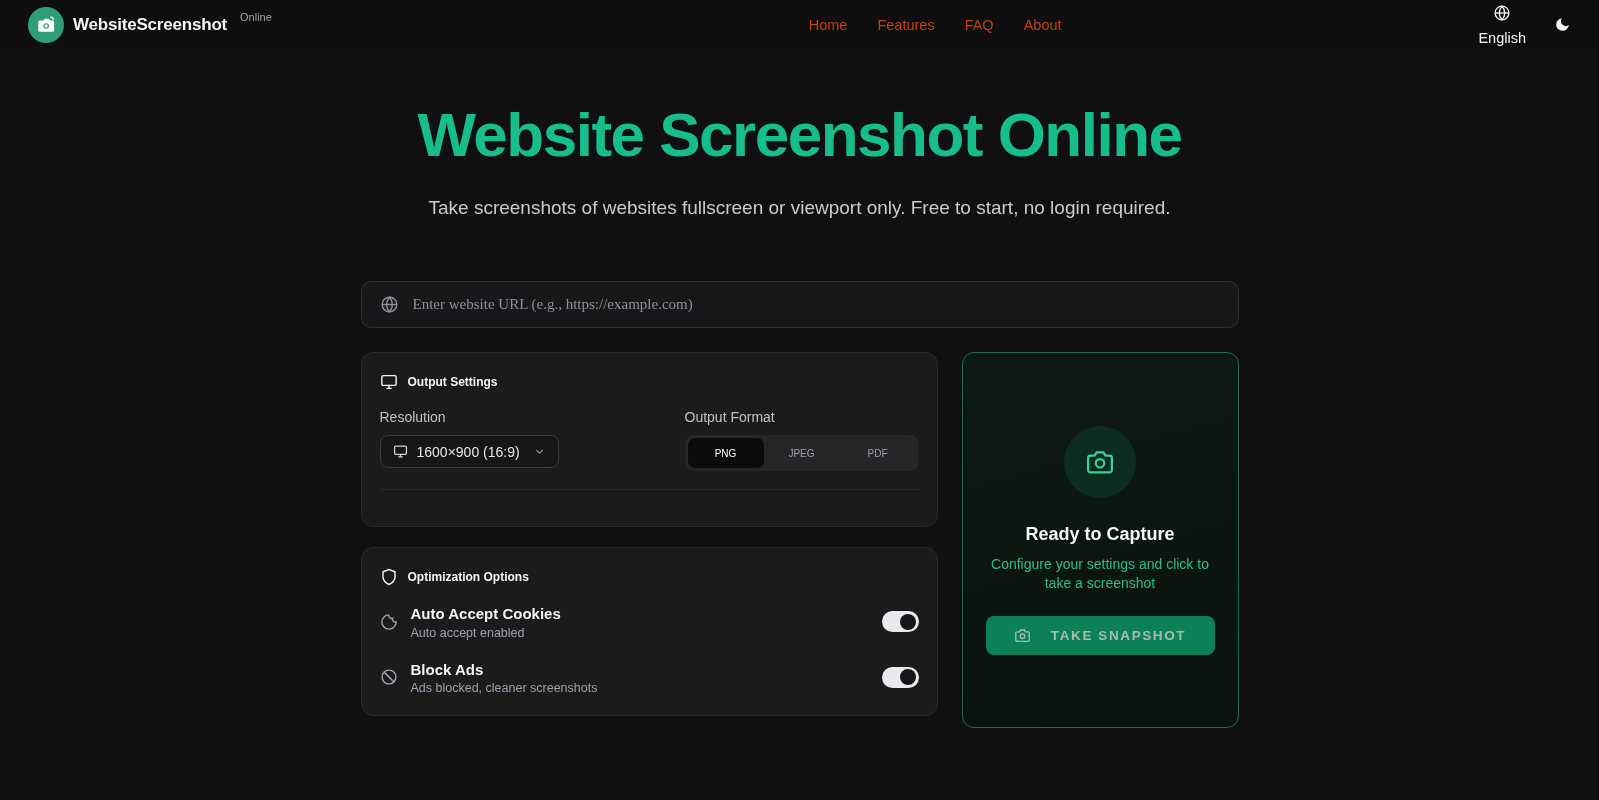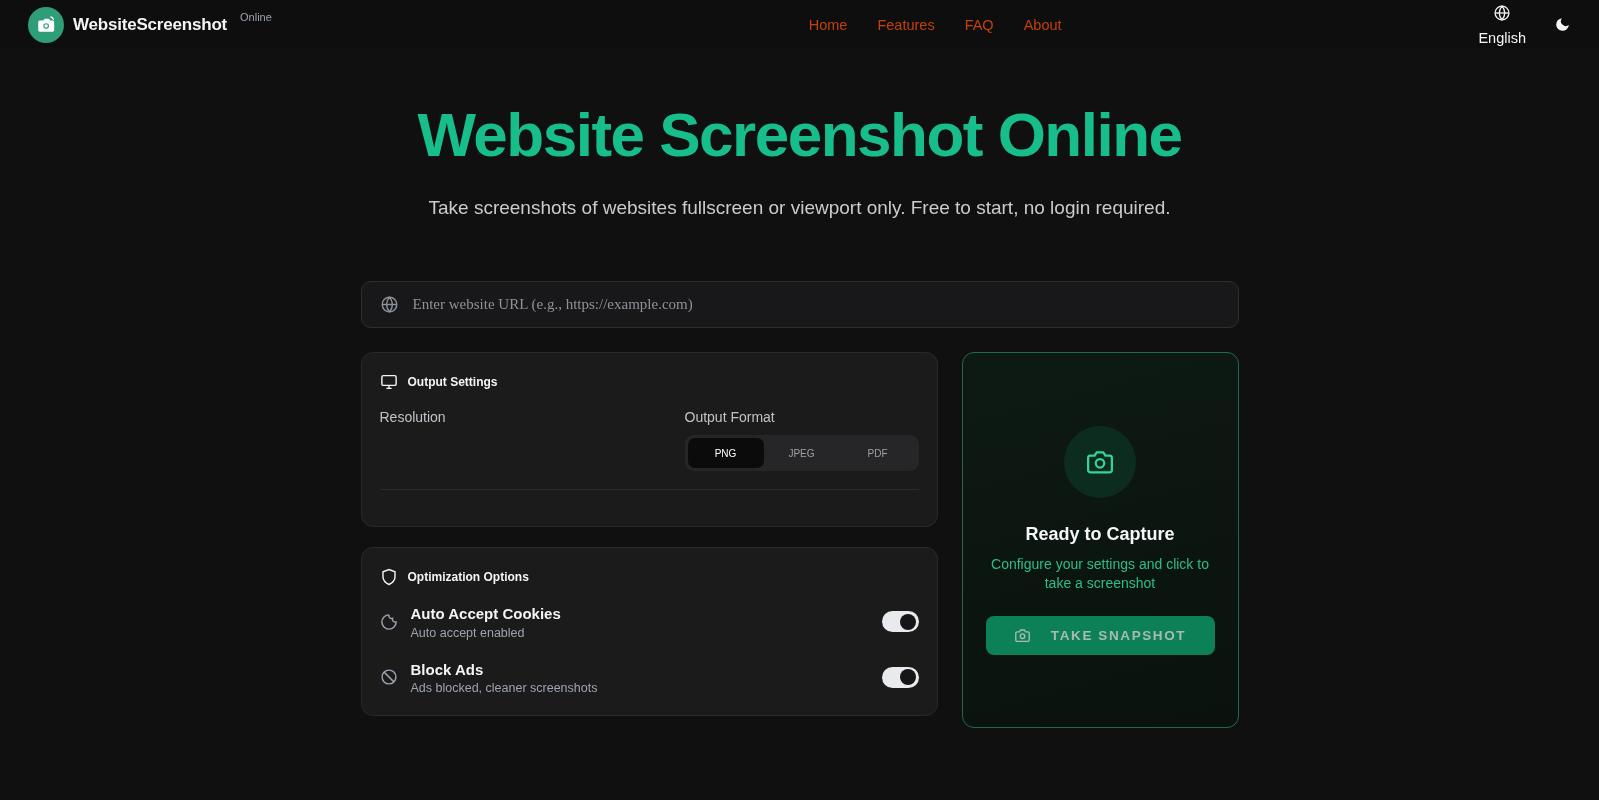--- a/index.html
+++ b/index.html
@@ -195,20 +195,34 @@
             <svg width="18" height="18" viewBox="0 0 24 24" fill="none" stroke="#f4f4f5" stroke-width="1.9">
               <rect x="2.5" y="3.5" width="19" height="13" rx="2"></rect>
               <path d="M8.5 20.5h7M12 16.5v4"></path>
             </svg>
           </span>
           <span class="card-title">Output Settings</span>
         </div>
         <div class="settings-grid">
           <div class="settings-col1">
             <div class="field-label">Resolution</div>
+            <div class="dropdown">
+              <span class="icon">
+                <svg width="15" height="15" viewBox="0 0 24 24" fill="none" stroke="#d4d4d8" stroke-width="2">
+                  <rect x="2.5" y="3.5" width="19" height="13" rx="2"></rect>
+                  <path d="M8.5 20.5h7M12 16.5v4"></path>
+                </svg>
+              </span>
+              <span class="dropdown-value">1600×900 (16:9)</span>
+              <span class="icon">
+                <svg width="13" height="13" viewBox="0 0 24 24" fill="none" stroke="#8d9199" stroke-width="2.4">
+                  <polyline points="6 9 12 15 18 9"></polyline>
+                </svg>
+              </span>
+            </div>
           </div>
           <div class="settings-col2">
             <div class="field-label">Output Format</div>
             <div class="segmented">
               <div class="segment active">PNG</div>
               <div class="segment">JPEG</div>
               <div class="segment">PDF</div>
             </div>
           </div>
         </div>

